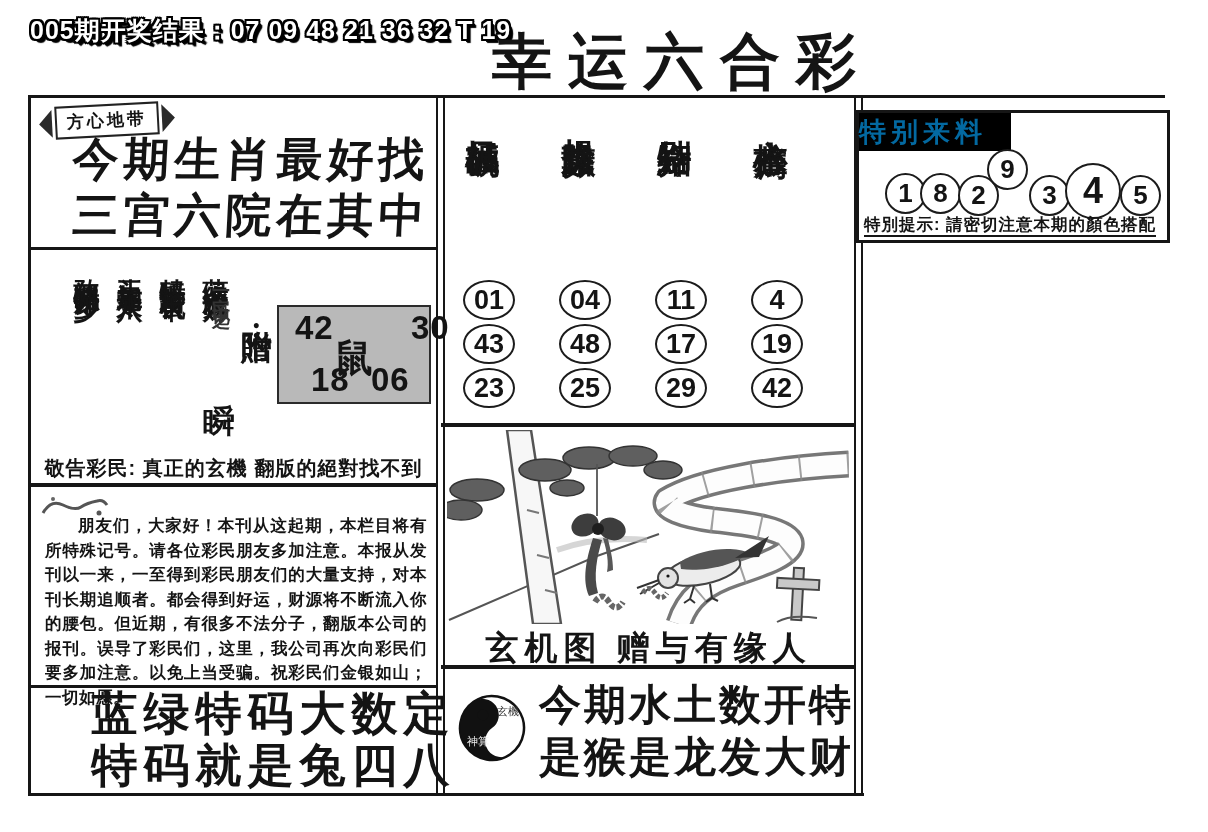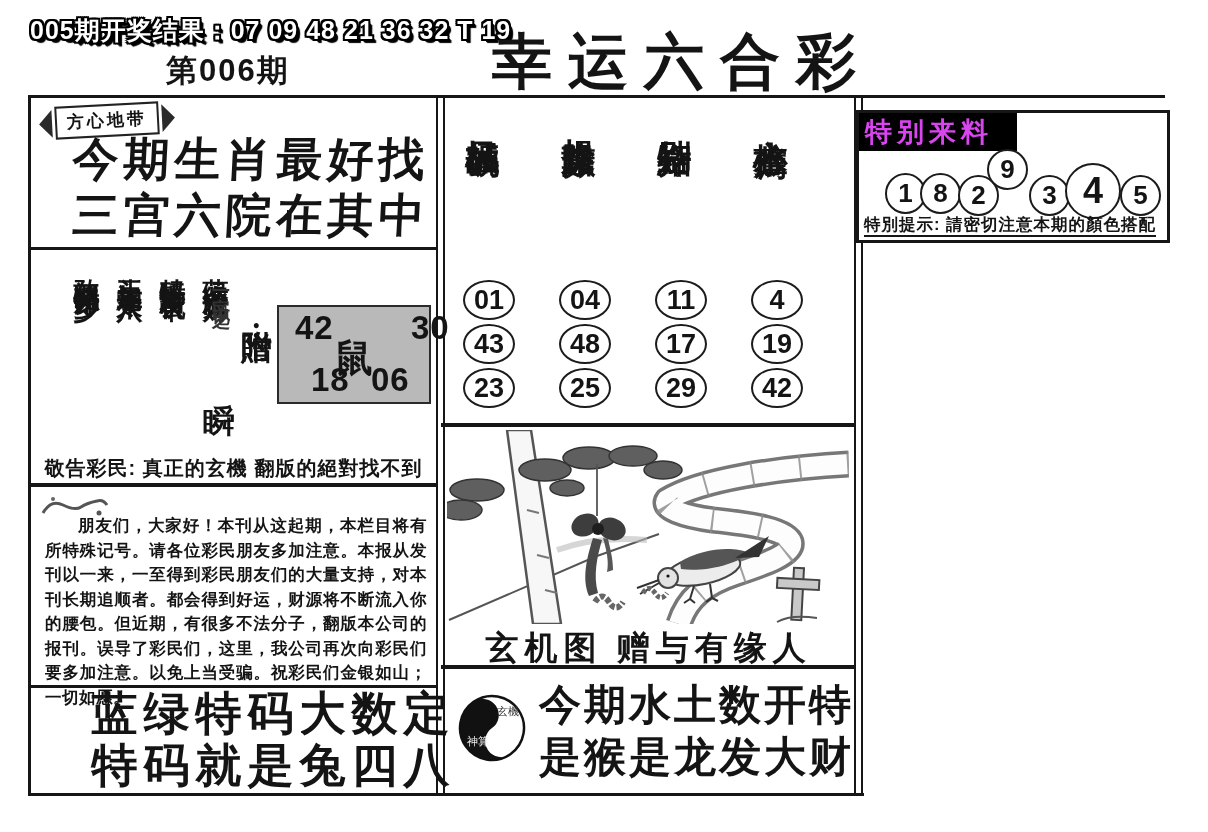--- a/index.html
+++ b/index.html
@@ -42,34 +42,33 @@
   
   .numcols{display:flex;gap:2px;padding:14px 0 0 22px;}
   .numcol{width:94px;display:flex;flex-direction:column;align-items:flex-start;}
   .numcol .hdr{font-size:34px;font-weight:700;line-height:38px;height:156px;letter-spacing:2px;margin-bottom:10px;}
   .ball{width:48px;height:36px;border:2.5px solid #1b1b1b;border-radius:50%;display:flex;align-items:center;justify-content:center;
         font-size:27px;font-weight:700;margin:2px 0;background:#fff;}
   .caption{font-size:33px;font-weight:700;letter-spacing:6px;text-align:center;white-space:nowrap;}
   .mid-bottom-line{font-size:42px;font-weight:800;letter-spacing:3px;line-height:52px;white-space:nowrap;}
   
   .sp-box{border:3px solid #161616;background:#fff;}
-  .sp-header{background:#000;color:#d946ef;font-size:27px;font-weight:800;letter-spacing:5px;
-             width:152px;height:38px;display:flex;align-items:center;padding-left:6px;}
+  .sp-header{background:#000;color:#0369a1;font-size:27px;font-weight:800;letter-spacing:5px;
+             width:152px;height:38px;display:flex;align-items:center;padding-left:0;}
   .sp-ball{position:absolute;width:37px;height:37px;border:2.5px solid #1b1b1b;border-radius:50%;background:#fff;
            display:flex;align-items:center;justify-content:center;font-size:26px;font-weight:600;}
   .sp-ball.big{width:52px;height:52px;font-size:36px;font-weight:700;}
   .sp-tip{font-size:16.5px;font-weight:700;letter-spacing:1px;border-bottom:2px solid #161616;padding-bottom:2px;white-space:nowrap;}
 </style>
 </head>
 <body>
 
 <div id="page">
 
   <div class="abs prev-result" style="left:30px;top:14px;">005期开奖结果：07 09 48 21 36 32 T 19</div>
-  <div class="abs issue" style="left:166px;top:50px;">第006期</div>
   <div class="abs main-title serif" style="left:492px;top:22px;">幸运六合彩</div>
 
   <div class="abs hline" style="left:28px;top:95px;width:1137px;"></div>
   <div class="abs frame-left" style="left:28px;top:95px;height:700px;"></div>
   <div class="abs hline" style="left:28px;top:793px;width:836px;"></div>
   <div class="abs vline" style="left:436px;top:95px;height:698px;"></div>
   <div class="abs vline" style="left:854px;top:95px;height:698px;"></div>
 
   <div class="abs" style="left:31px;top:98px;width:405px;height:149px;">
     <div class="ribbon abs" style="left:8px;top:6px;">

